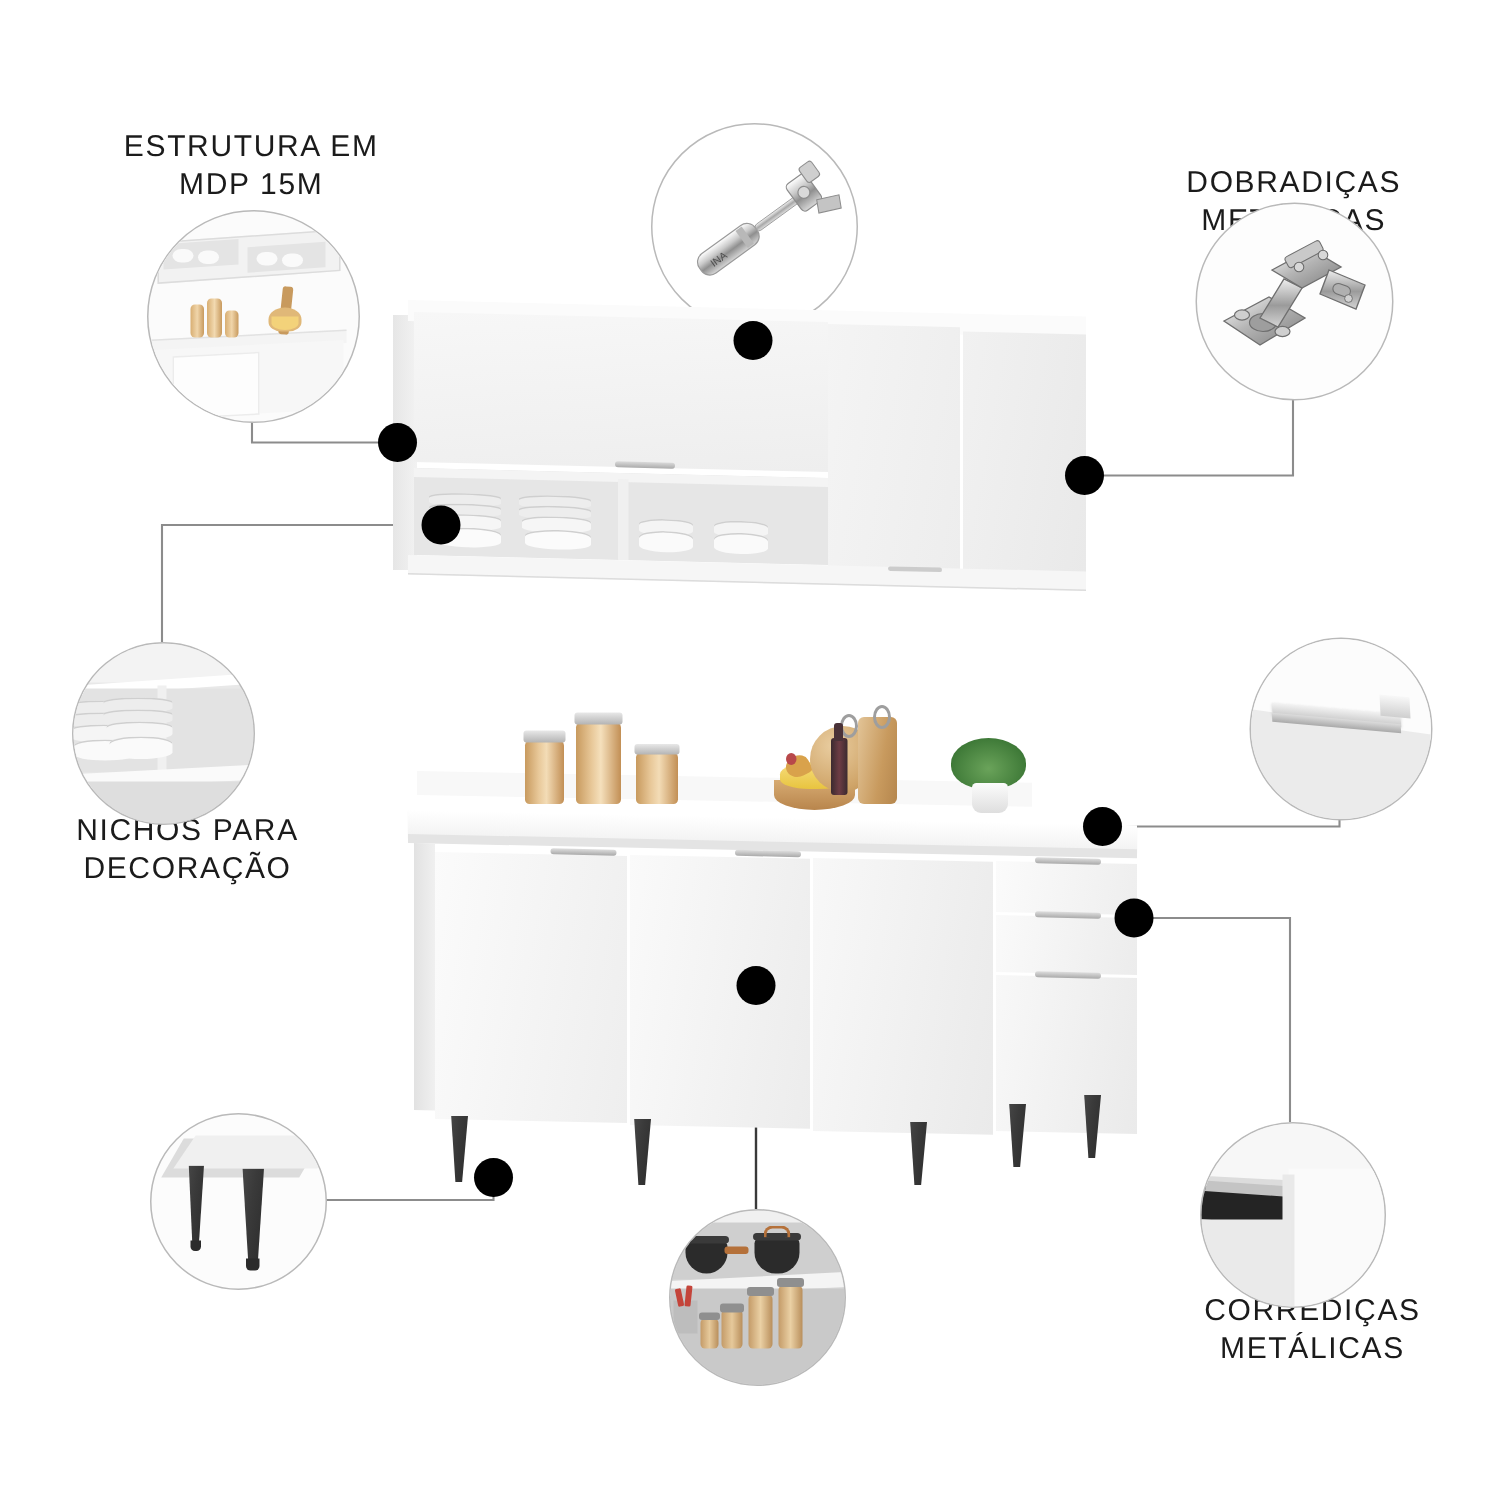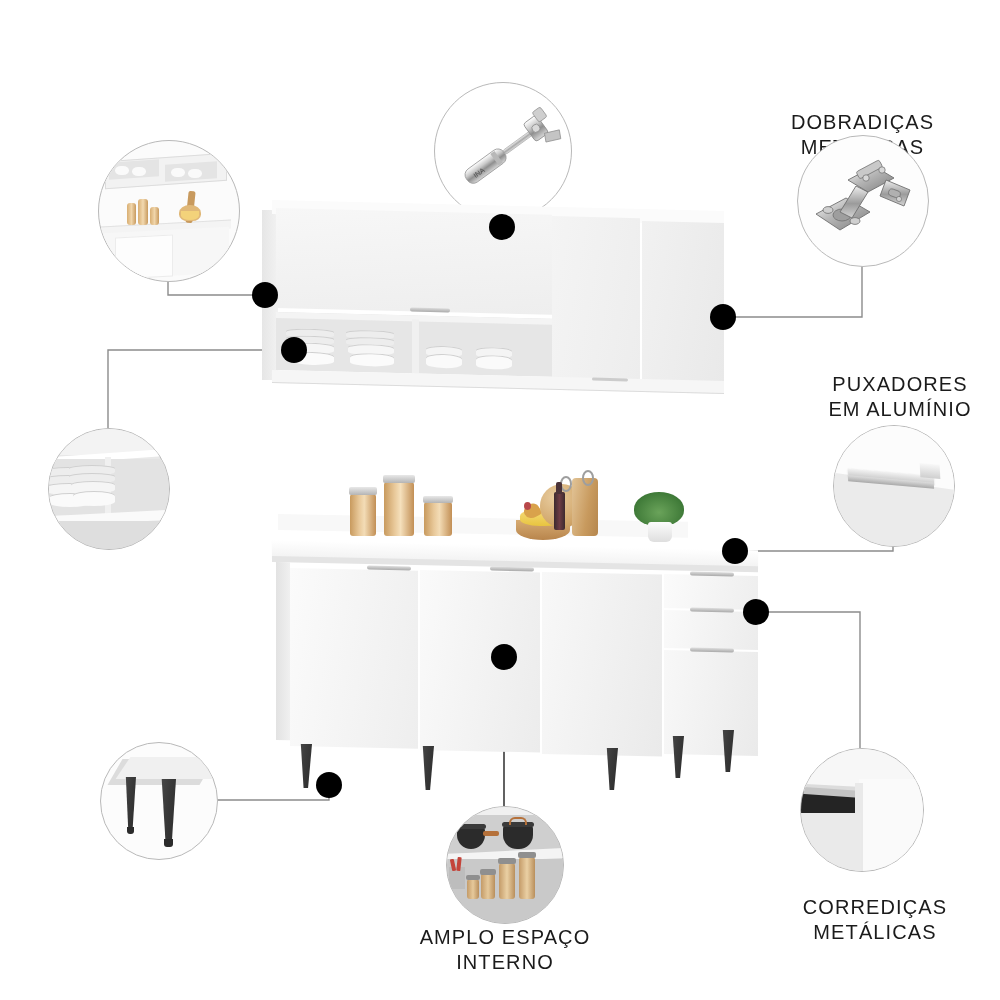--- a/index.html
+++ b/index.html
@@ -101,35 +101,35 @@
       <path d="M893,545 L893,551 L735,551"></path>
 
       <path d="M756,612 L860,612 L860,748"></path>
 
       <path d="M329,785 L329,800 L208,800"></path>
 
       <path d="M504,657 L504,806" stroke="#3a3a3a" stroke-width="1.6"></path>
     </g>
   </svg>
 
+  <div class="callout-label" style="left:30px; top:86px; width:275px;">ESTRUTURA EM
+MDP 15M</div>
 
 
   <div class="callout-label" style="left:740px; top:86px; width:245px;margin-top:24px;">DOBRADIÇAS
 METÁLICAS</div>
 
-
-  <div class="callout-label" style="left:800px; top:372px; width:200px;">PUXADORES
-EM ALUMÍNIO</div>
-
-  <div class="callout-label" style="left:770px; top:862px; width:210px;margin-top:33px;">CORREDIÇAS
+  <div class="callout-label" style="left:5px; top:542px; width:240px;">NICHOS PARA
+DECORAÇÃO</div>
+
+
+  <div class="callout-label" style="left:770px; top:862px; width:210px;">CORREDIÇAS
 METÁLICAS</div>
 
 
-  <div class="callout-label" style="left:385px; top:925px; width:240px;">AMPLO ESPAÇO
-INTERNO</div>
 
   <div class="bubble" style="left:98px; top:140px; width:140px; height:140px; background:#fbfbfb;">
     <div class="scene">
 
       <div style="position:absolute;left:6px;top:16px;width:120px;height:26px;background:#f2f2f2;border:1px solid #dcdcdc;transform:skewY(-4deg);"></div>
       <div style="position:absolute;left:10px;top:20px;width:50px;height:17px;background:#e4e4e4;transform:skewY(-4deg);"></div>
       <div style="position:absolute;left:66px;top:22px;width:52px;height:17px;background:#e4e4e4;transform:skewY(-4deg);"></div>
       <div style="position:absolute;left:16px;top:25px;width:14px;height:9px;background:#fafafa;border-radius:50%/60%;"></div>
       <div style="position:absolute;left:33px;top:26px;width:14px;height:9px;background:#fafafa;border-radius:50%/60%;"></div>
       <div style="position:absolute;left:72px;top:27px;width:14px;height:9px;background:#fafafa;border-radius:50%/60%;"></div>

